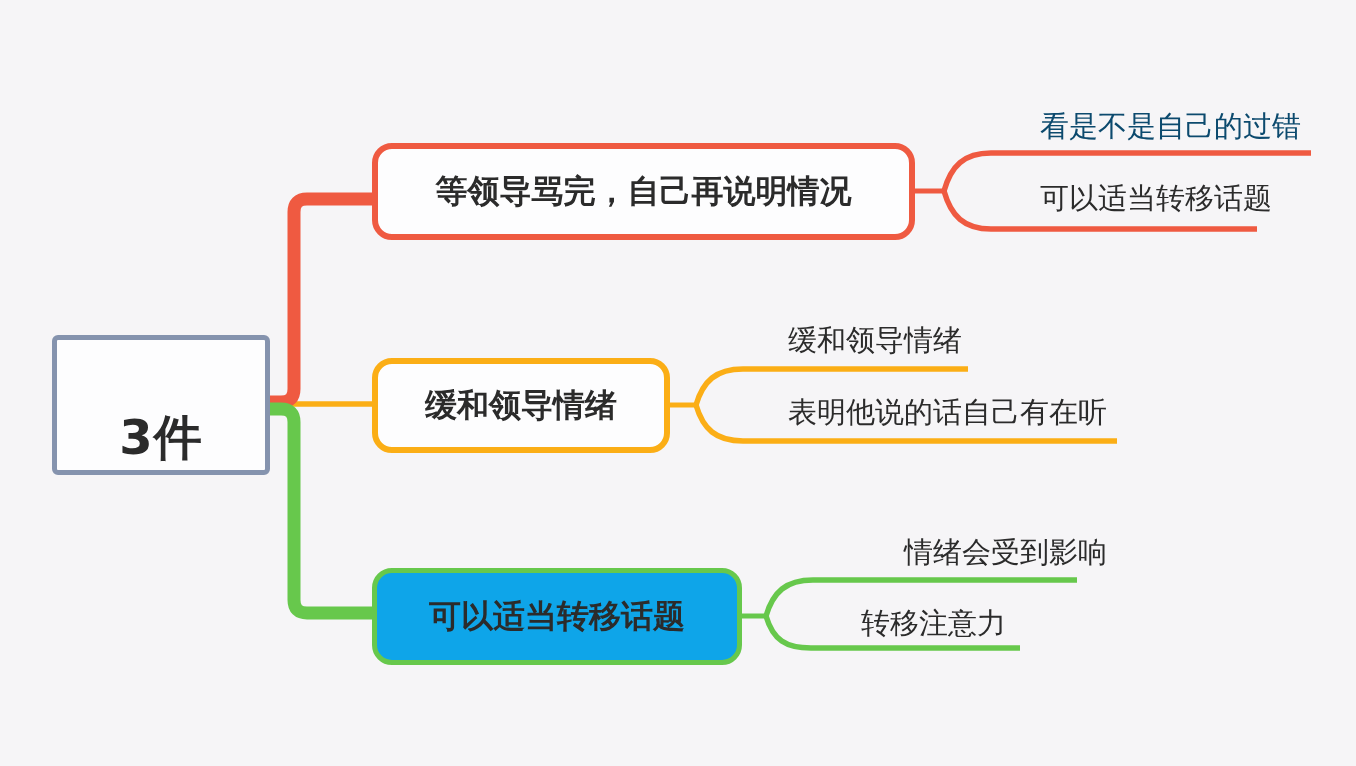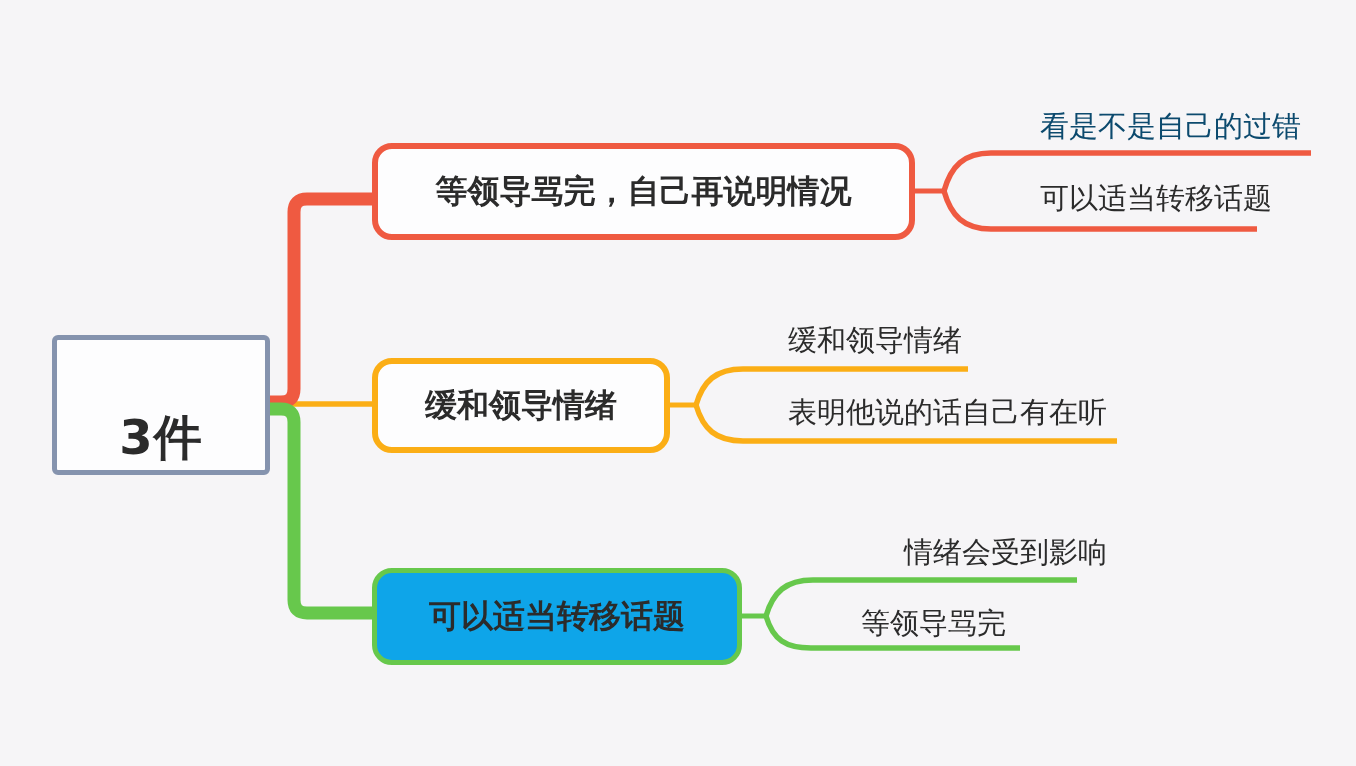--- a/index.html
+++ b/index.html
@@ -109,15 +109,15 @@
   <div id="branch-2" class="node branch-node" style="border-color: rgb(251, 174, 22); background: rgb(253, 253, 254); color: rgb(43, 43, 43);">
     <span class="branch-label">缓和领导情绪</span>
   </div>
   <div id="child-2-1" class="child-label" style="color: rgb(43, 43, 43);">缓和领导情绪</div>
   <div id="child-2-2" class="child-label" style="color: rgb(43, 43, 43);">表明他说的话自己有在听</div>
 
   <div id="branch-3" class="node branch-node" style="border-color: rgb(103, 200, 76); background: #0ea5e9; color: rgb(43, 43, 43);">
     <span class="branch-label">可以适当转移话题</span>
   </div>
   <div id="child-3-1" class="child-label" style="color: rgb(43, 43, 43);">情绪会受到影响</div>
-  <div id="child-3-2" class="child-label" style="color: rgb(43, 43, 43);">等领导骂完</div>
+  <div id="child-3-2" class="child-label" style="color: rgb(43, 43, 43);">转移注意力</div>
 
 </div>
 
 </body></html>

